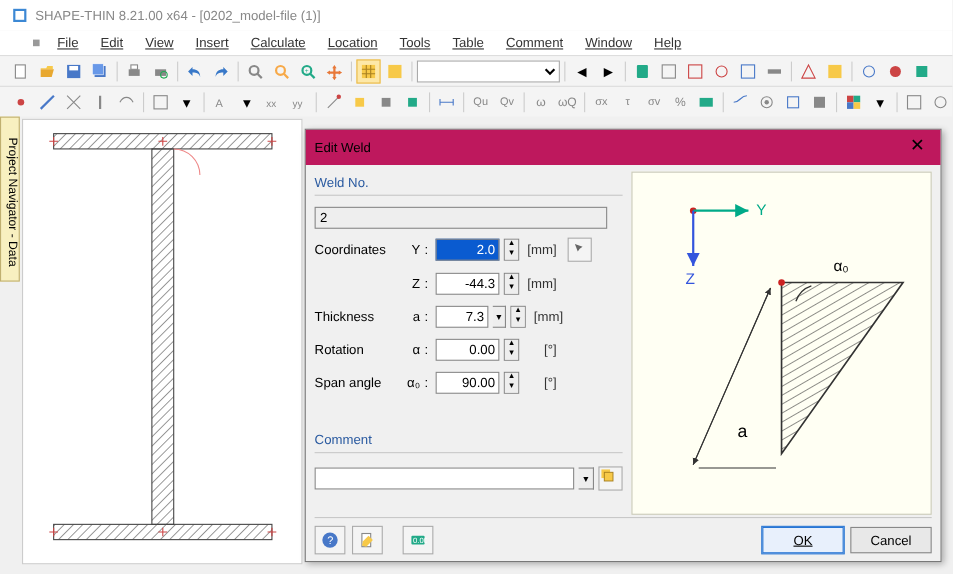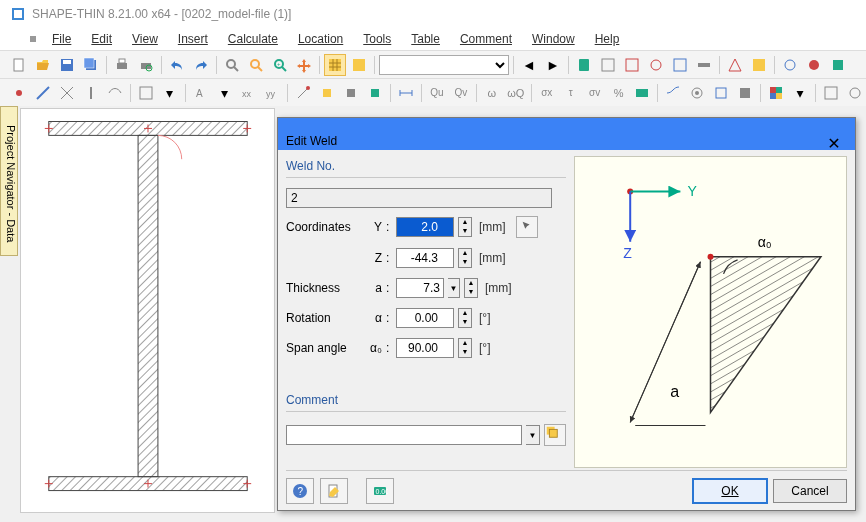--- a/index.html
+++ b/index.html
@@ -24,37 +24,37 @@
 
 
 .sidetab { position: absolute; left: 0; top: 106px; width: 18px; height: 150px; background: #f8f0c0; border: 1px solid #c0b070; writing-mode: vertical-rl; font-size: 11px; text-align: center; padding-top: 6px; }
 
 
 .canvas { position: absolute; left: 20px; top: 108px; width: 255px; height: 405px; background: #fff; border: 1px solid #ccc; }
 .canvas svg { width: 100%; height: 100%; }
 
 
 .dialog { position: absolute; left: 277px; top: 117px; width: 579px; height: 394px; background: #f0f0f0; border: 1px solid #787878; box-shadow: 2px 2px 6px rgba(0,0,0,.3); display: flex; flex-direction: column; }
-.dlg-title { height: 28px; background: #3b82f6; display: flex; padding: 16px 8px; font-size: 12px; }
+.dlg-title { height: 28px; background: #be185d; display: flex; align-items: center; padding: 16px 8px; font-size: 12px; }
 .dlg-title .spacer { flex: 1; }
 .dlg-close { width: 26px; height: 22px; text-align: center; font-size: 16px; line-height: 20px; }
 .dlg-body { flex: 1; display: flex; padding: 6px 8px 2px 8px; gap: 8px; }
 .dlg-left { width: 280px; display: flex; flex-direction: column; gap: 6px; }
 .dlg-right { flex: 1; background: #fffff3; border: 1px solid #c8c8b8; position: relative; }
 
 .section-hd { color: #2a5aa0; font-size: 12px; padding: 3px 0 4px 0; border-bottom: 1px solid #c8c8c8; margin-bottom: 4px; }
 .field-row { display: flex; align-items: center; font-size: 12px; padding: 2px 0; gap: 4px; }
 .field-label { width: 74px; }
 .sublabel { width: 18px; text-align: right; }
 .colon { width: 6px; }
-.num-input { width: 58px; height: 20px; border: 1px solid #888; text-align: right; padding-right: 15px; font-size: 12px; background: #fff; }
+.num-input { width: 58px; height: 20px; border: 1px solid #888; text-align: right; padding-right: 3px; font-size: 12px; background: #fff; }
 .num-input.sel { background: #0a5bd0; color: #fff; }
 .spinner { display: flex; flex-direction: column; border: 1px solid #888; }
 .spinner div { width: 12px; height: 9px; font-size: 7px; line-height: 7px; text-align: center; background: #eee; }
-.unit { width: 30px; padding-left: 3px; color: #333; }
+.unit { width: 30px; padding-left: 3px; color: #333; text-align: right; }
 .pickbtn { width: 22px; height: 22px; border: 1px solid #aaa; background: #f4f4f4; margin-left: 6px; display: flex; align-items: center; justify-content: center; }
 
 .weldno-input { width: 266px; height: 20px; border: 1px solid #888; background: #eee; padding-left: 4px; font-size: 12px; }
 
 .combo-w { width: 48px; height: 20px; border: 1px solid #888; background: #fff; text-align: right; padding-right: 3px; font-size: 12px; display: flex; align-items: center; justify-content: flex-end; }
 .combo-arrow { width: 12px; height: 20px; border: 1px solid #888; border-left: none; background: #eee; font-size: 8px; display: flex; align-items: center; justify-content: center; }
 
 .comment-row { display: flex; align-items: center; gap: 4px; padding-top: 2px; }
 .comment-combo { flex: 1; height: 20px; border: 1px solid #888; background: #fff; }
 .comment-combo-arr { width: 14px; height: 20px; border: 1px solid #888; border-left: none; background: #eee; font-size: 8px; display: flex; align-items: center; justify-content: center; }

